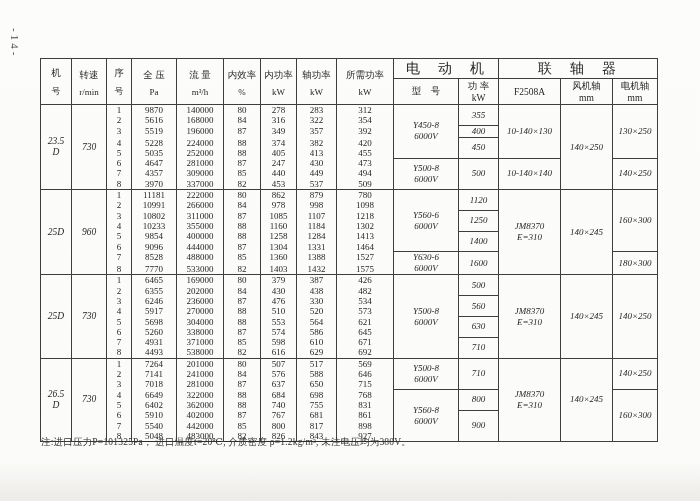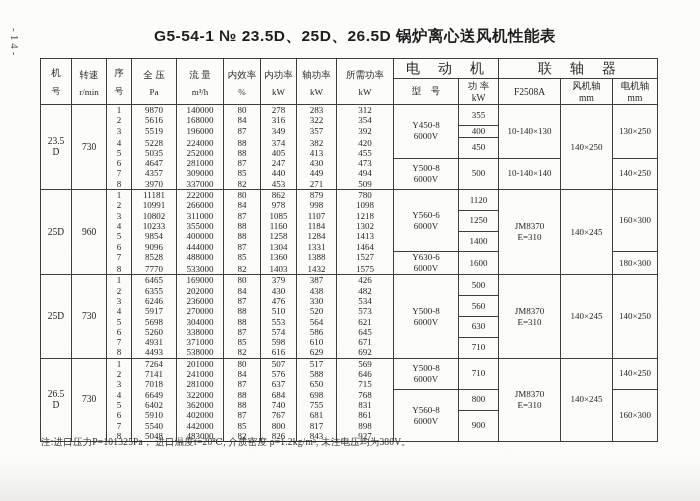--- a/index.html
+++ b/index.html
@@ -41,36 +41,35 @@
   thead th{border-top:1px solid #3e3e3e;border-bottom:1px solid #3e3e3e;font-size:9.5px;}
   tr.hdr-top{height:20px;}
   tr.hdr-sub{height:25px;}
   th.two-line{height:45px;}
   th.two-line .h1{margin-top:2px;}
   th.two-line .h2{margin-top:5px;font-size:9px;}
   th.grp{letter-spacing:2px;font-size:14px;}
   tr.body-row{height:10.3px;}
   td.data-cell{border-top:none;border-bottom:none;line-height:10.3px;font-size:9px;}
   tr.group-start td{border-top:1px solid #3e3e3e;}
-  td.merged{border-top:1px solid #3e3e3e;border-bottom:1px solid #3e3e3e;}
+  td.merged{border-top:1px solid #3e3e3e;border-bottom:1px solid #3e3e3e;font-style:italic;}
   td.merged .ln{line-height:11px;}
   td.cell-fan-no,td.cell-speed{font-size:9.5px;}
   #footnote{
     position:absolute;left:41px;top:436px;width:620px;
     font-size:9.5px;color:#333;letter-spacing:0.2px;
   }
 </style>
 </head>
 <body>
 
 <div id="page">
 
   <div id="page-number">-14-</div>
 
-  <div id="title">G5-54-1  №  23.5D、25D、26.5D 锅炉离心送风机性能表</div>
 
   <table id="perf-table">
     <colgroup>
       <col style="width:31px">
         <col style="width:35px">
         <col style="width:25px">
       <col style="width:45px">
         <col style="width:47px">
         <col style="width:37px">
       <col style="width:36px">
@@ -245,21 +244,21 @@
           <td class="data-cell col-internal_power">440</td>
           <td class="data-cell col-shaft_power">449</td>
           <td class="data-cell col-required_power">494</td>
         </tr>
         <tr class="body-row">
           <td class="data-cell col-seq">8</td>
           <td class="data-cell col-pressure">3970</td>
           <td class="data-cell col-flow">337000</td>
           <td class="data-cell col-efficiency">82</td>
           <td class="data-cell col-internal_power">453</td>
-          <td class="data-cell col-shaft_power">271</td>
+          <td class="data-cell col-shaft_power">537</td>
           <td class="data-cell col-required_power">509</td>
         </tr>
         <tr class="body-row group-start">
           <td rowspan="8" class="merged cell-fan-no">
             <div class="ln">25D</div>
           </td>
           <td rowspan="8" class="merged cell-speed">
             <div class="ln">960</div>
           </td>
           <td class="data-cell col-seq">1</td>

